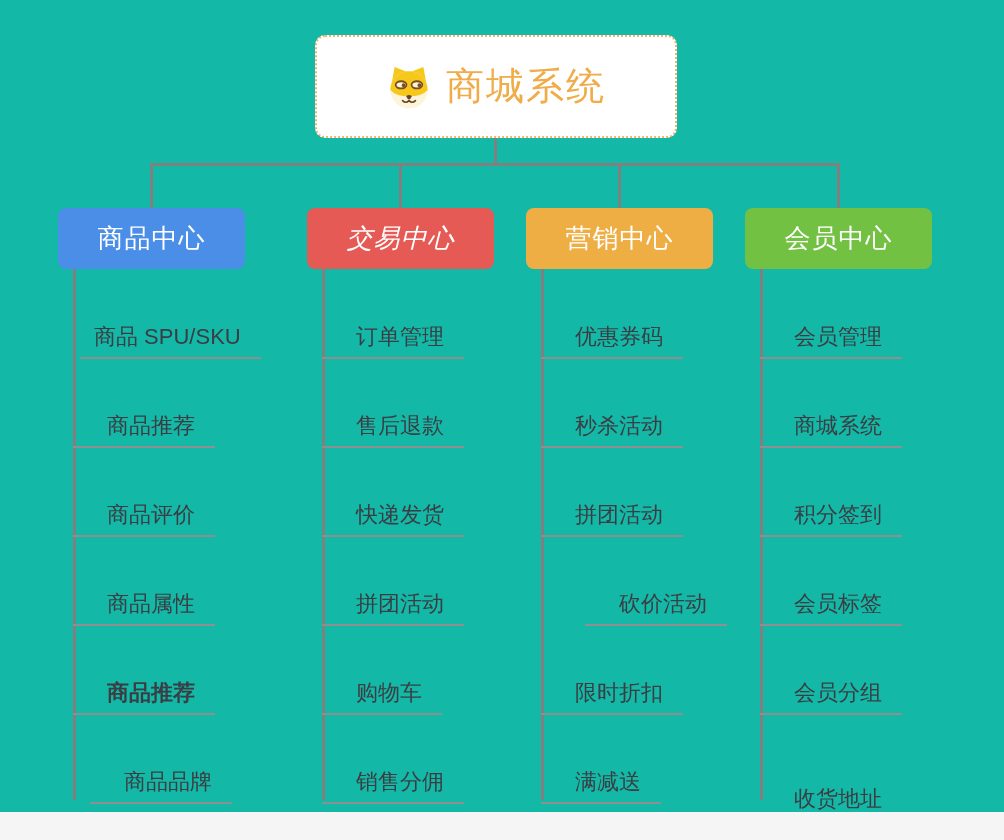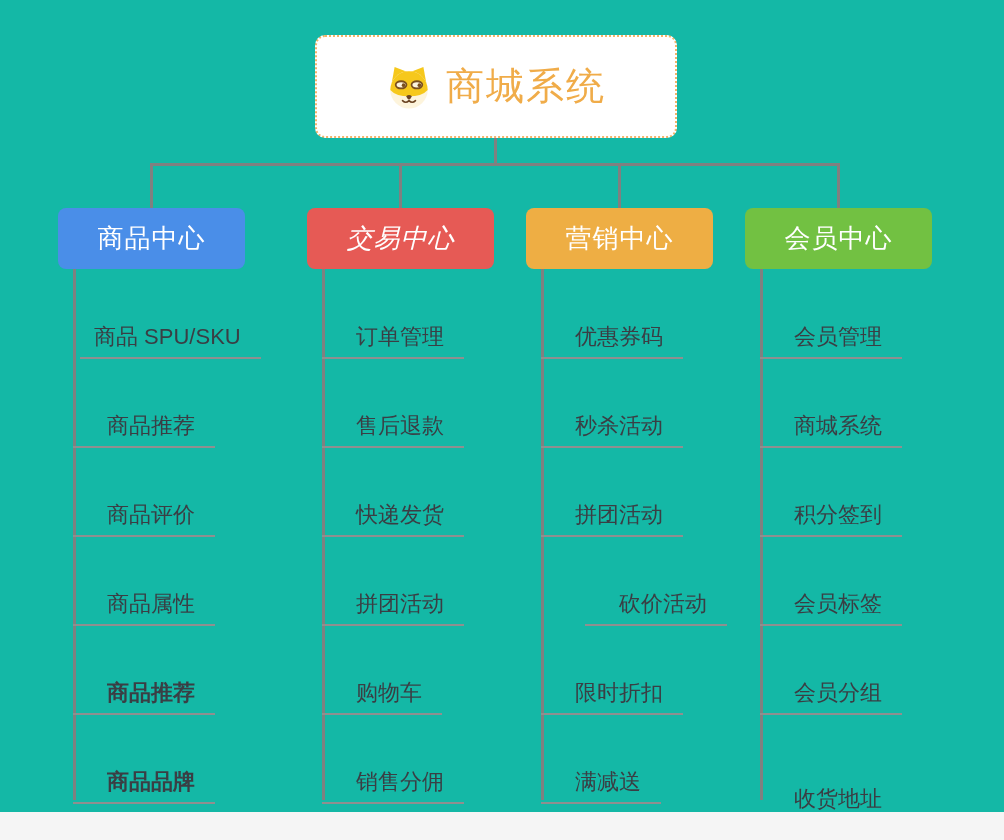--- a/index.html
+++ b/index.html
@@ -112,21 +112,21 @@
   <div class="line stem stem-4"></div>
 
   <div id="branches">
       <div class="branch-box" style="left: 58px; background: rgb(74, 142, 232);">商品中心</div>
       <div class="col-line" style="left: 73px;"></div>
       <div class="child-item" style="left: 80px; top: 312px; padding-left: 14px;">商品 SPU/SKU</div>
       <div class="child-item" style="left: 73px; top: 401px;">商品推荐</div>
       <div class="child-item" style="left: 73px; top: 490px;">商品评价</div>
       <div class="child-item" style="left: 73px; top: 579px;">商品属性</div>
       <div class="child-item" style="left: 73px; top: 668px; font-weight: bold;">商品推荐</div>
-      <div class="child-item" style="left: 73px; top: 757px; font-weight: bold;">商品品牌</div>
+      <div class="child-item" style="left: 90px; top: 757px;">商品品牌</div>
       <div class="branch-box" style="left: 307px; background: rgb(230, 90, 85); font-style: italic;">交易中心</div>
       <div class="col-line" style="left: 322px;"></div>
       <div class="child-item" style="left: 322px; top: 312px;">订单管理</div>
       <div class="child-item" style="left: 322px; top: 401px;">售后退款</div>
       <div class="child-item" style="left: 322px; top: 490px;">快递发货</div>
       <div class="child-item" style="left: 322px; top: 579px;">拼团活动</div>
       <div class="child-item" style="left: 322px; top: 668px;">购物车</div>
       <div class="child-item" style="left: 322px; top: 757px;">销售分佣</div>
       <div class="branch-box" style="left: 526px; background: rgb(238, 174, 68); text-align: right;">营销中心</div>
       <div class="col-line" style="left: 541px;"></div>

